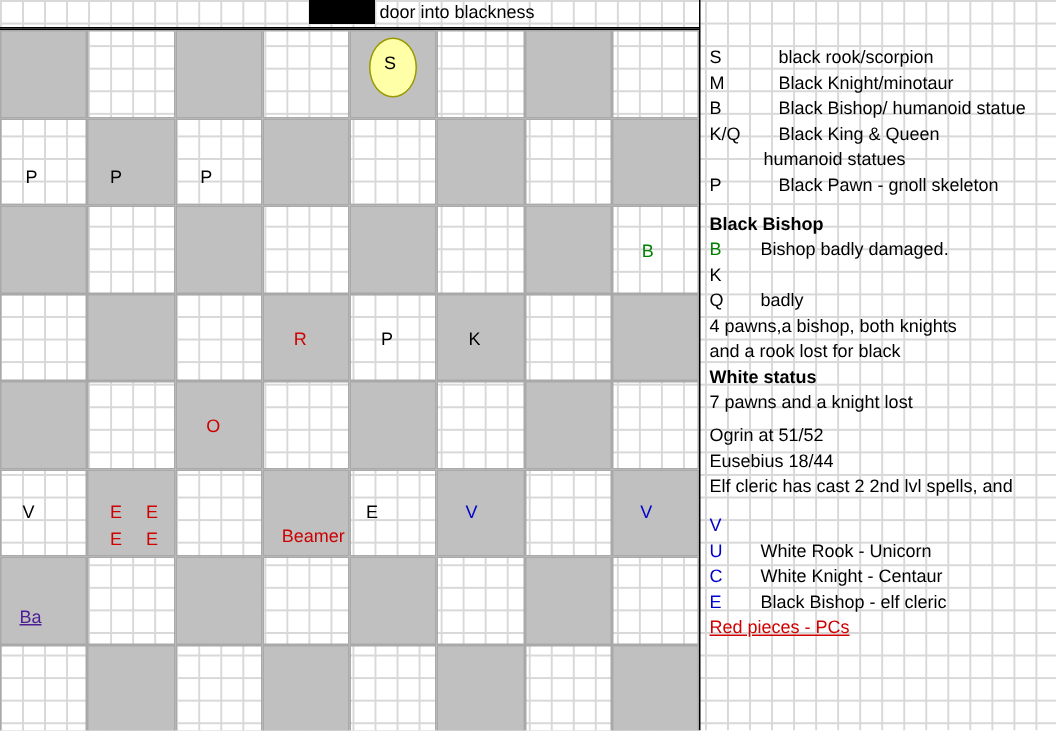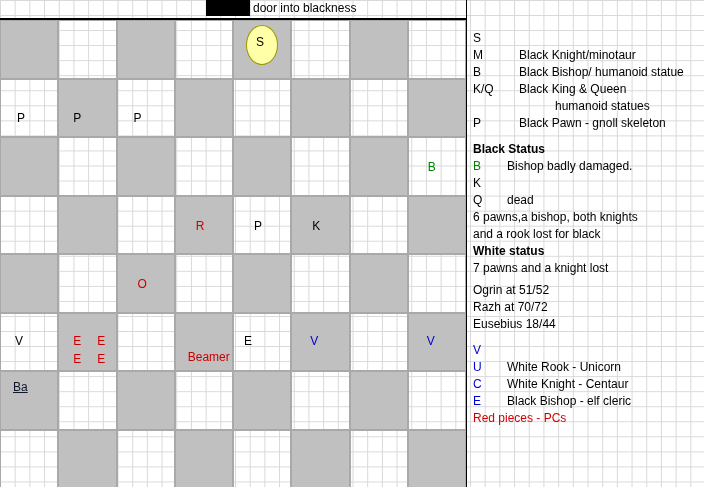--- a/index.html
+++ b/index.html
@@ -66,26 +66,26 @@
 
   
   #legend{
     position:absolute;left:473px;top:30px;width:228px;
     font-size:12px;line-height:17px;
   }
   .lrow{display:flex;align-items:flex-start;}
   .lkey{width:34px;flex:0 0 34px;}
   .lkey.wide{width:46px;flex:0 0 46px;}
   .ltxt{flex:1 1 auto;}
-  .ind2{margin-left:46px;padding-left:36px;}
+  .ind2{padding-left:36px;}
   .bold{font-weight:bold;}
   .gap{height:9px;}
   .gap-s{height:5px;}
   .green{color:#008000;}
-  .red{color:#d00000;}
+  .red{color:#d00000;text-decoration:underline;}
   .blue{color:#0000cc;}
 </style>
 </head>
 <body>
 
 <div id="wrap">
   <div class="grid-bg"></div>
 
   <div id="door-block"></div>
   <div id="door-label">door into blackness</div>
@@ -168,21 +168,21 @@
         <span class="pc" style="left: 10px; top: 20px; color: rgb(0, 0, 0);">E</span>
       </div>
       <div class="sq dark">
         <span class="pc" style="left: 18px; top: 20px; color: rgb(0, 0, 204);">V</span>
       </div>
       <div class="sq light"></div>
       <div class="sq dark">
         <span class="pc" style="left: 18px; top: 20px; color: rgb(0, 0, 204);">V</span>
       </div>
       <div class="sq dark">
-        <span class="pc" style="left: 12px; top: 8px; color: #0f172a; text-decoration: underline;">Ba</span>
+        <span class="pc" style="left: 12px; top: 32px; color: #4c1d95; text-decoration: underline;">Ba</span>
       </div>
       <div class="sq light"></div>
       <div class="sq dark"></div>
       <div class="sq light"></div>
       <div class="sq dark"></div>
       <div class="sq light"></div>
       <div class="sq dark"></div>
       <div class="sq light"></div>
       <div class="sq light"></div>
       <div class="sq dark"></div>
@@ -193,20 +193,21 @@
       <div class="sq light"></div>
       <div class="sq dark"></div>
     </div>
 
   <div id="vrule"></div>
 
   <div id="legend">
 
     <div class="lrow">
       <span class="lkey wide">S</span>
+      <span class="ltxt">black rook/scorpion</span>
     </div>
     <div class="lrow">
       <span class="lkey wide">M</span>
       <span class="ltxt">Black Knight/minotaur</span>
     </div>
     <div class="lrow">
       <span class="lkey wide">B</span>
       <span class="ltxt">Black Bishop/ humanoid statue</span>
     </div>
     <div class="lrow">
@@ -214,43 +215,43 @@
       <span class="ltxt">Black King &amp; Queen</span>
     </div>
     <div class="ind2">humanoid statues</div>
     <div class="lrow">
       <span class="lkey wide">P</span>
       <span class="ltxt">Black Pawn - gnoll skeleton</span>
     </div>
 
     <div class="gap"></div>
 
-    <div class="bold">Black Status</div>
+    <div class="bold">Black Bishop</div>
     <div class="lrow">
       <span class="lkey green">B</span>
       <span class="ltxt">Bishop badly damaged.</span>
     </div>
     <div class="lrow">
       <span class="lkey">K</span>
     </div>
     <div class="lrow">
       <span class="lkey">Q</span>
-      <span class="ltxt">dead</span>
-    </div>
-    <div>6 pawns,a bishop, both knights</div>
+      <span class="ltxt">badly</span>
+    </div>
+    <div>4 pawns,a bishop, both knights</div>
     <div>and a rook lost for black</div>
 
     <div class="bold">White status</div>
     <div>7 pawns and a knight lost</div>
 
     <div class="gap-s"></div>
 
     <div>Ogrin at 51/52</div>
-    <div>Razh at 70/72</div>
     <div>Eusebius 18/44</div>
+    <div>Elf cleric has cast 2 2nd lvl spells, and</div>
 
     <div class="gap"></div>
 
     <div class="lrow">
       <span class="lkey blue">V</span>
     </div>
     <div class="lrow">
       <span class="lkey blue">U</span>
       <span class="ltxt">White Rook - Unicorn</span>
     </div>

